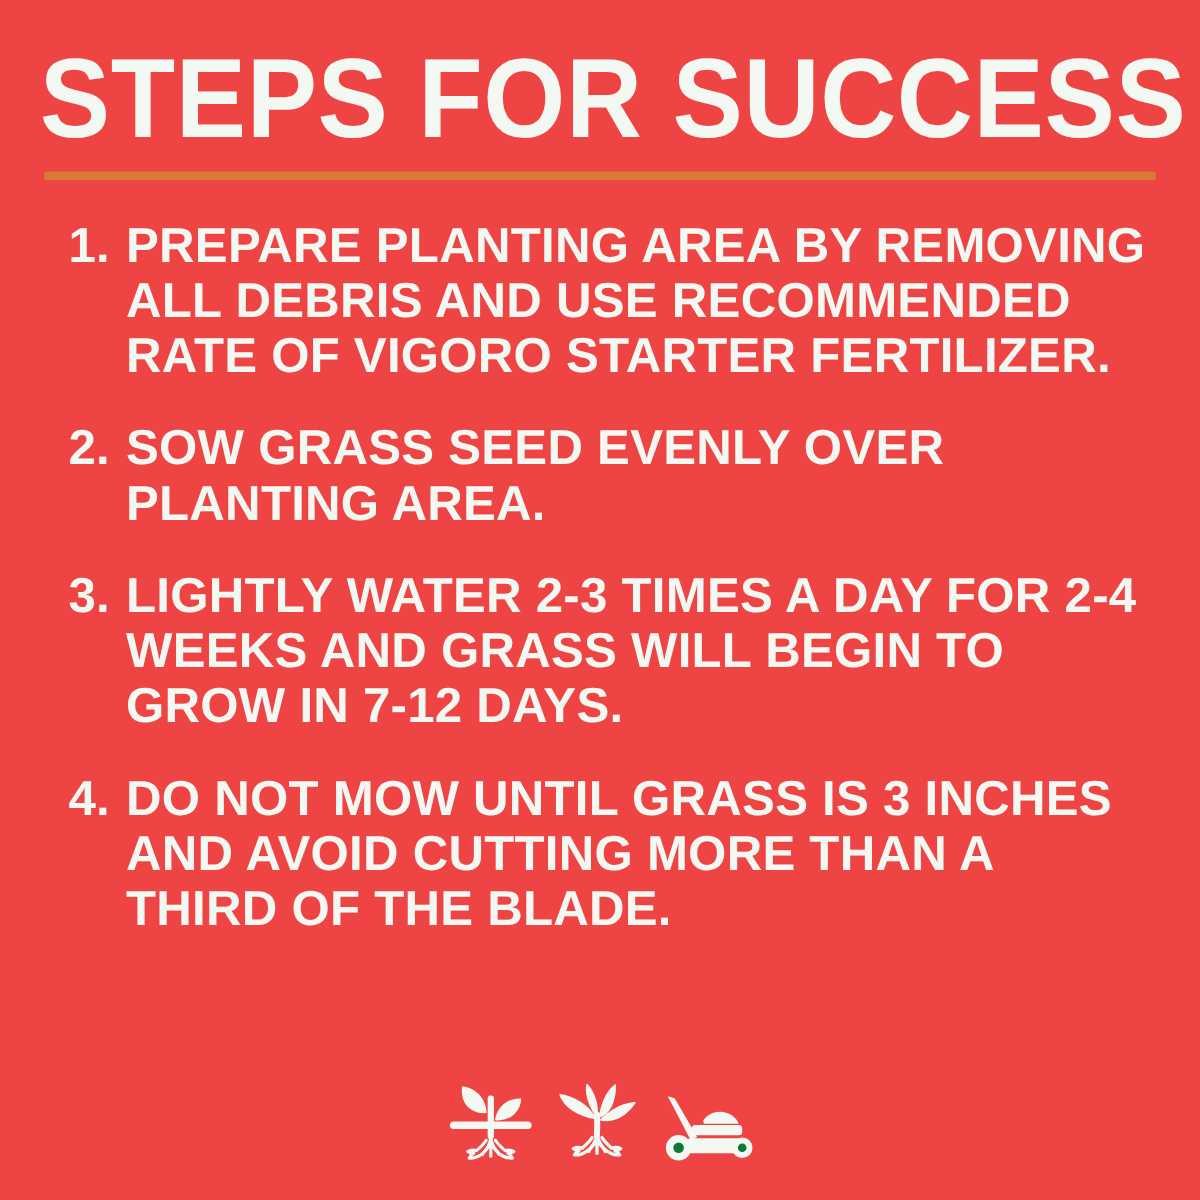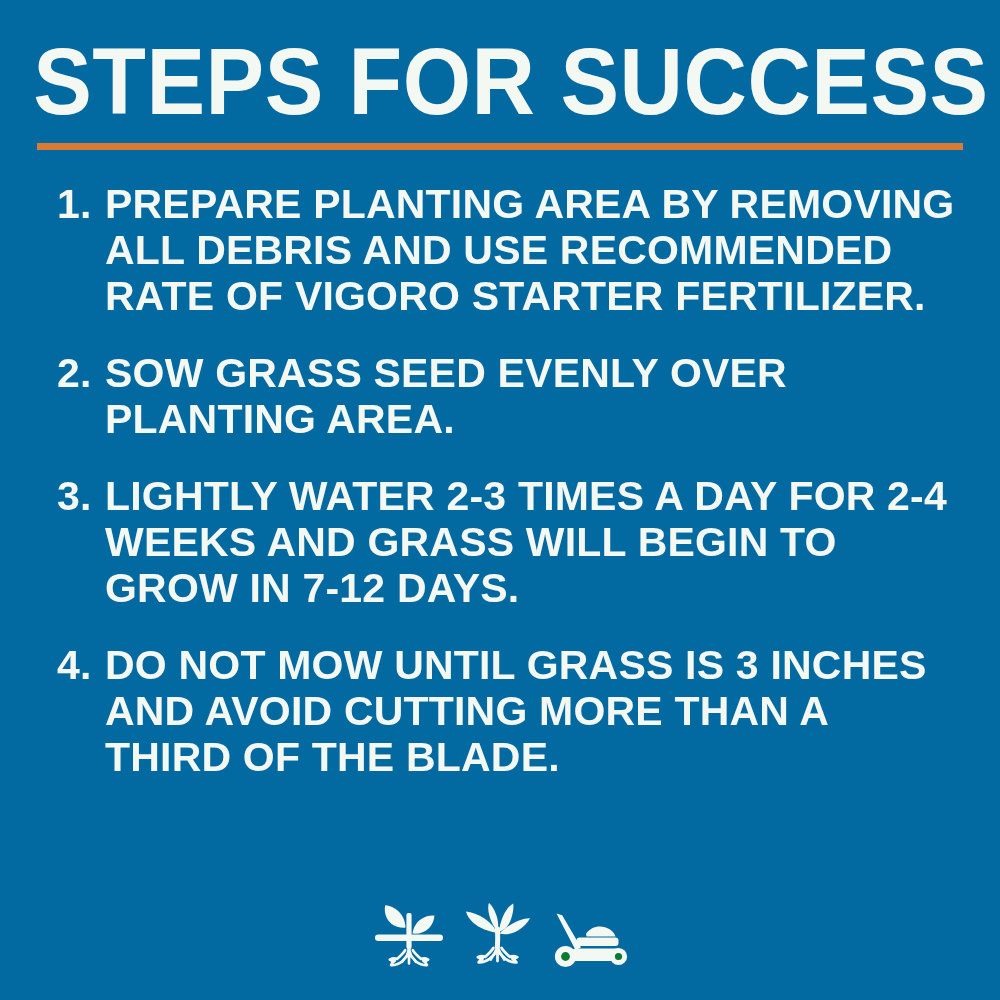--- a/index.html
+++ b/index.html
@@ -4,21 +4,21 @@
 <style>
   html, body {
     margin: 0;
     padding: 0;
     background: #0a7a36;
   }
   #canvas {
     position: relative;
     width: 1000px;
     height: 1000px;
-    background: #0369a1;
+    background: #ef4444;
     overflow: hidden;
     font-family: "Liberation Sans", "DejaVu Sans", sans-serif;
     -webkit-font-smoothing: antialiased;
   }
 
   
   #title-block {
     position: absolute;
     left: 0;
     top: 34px;

